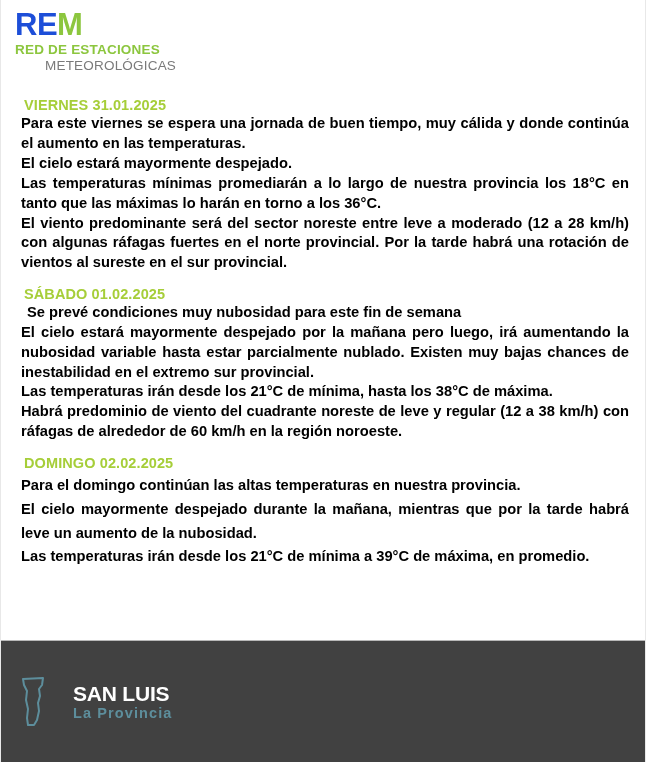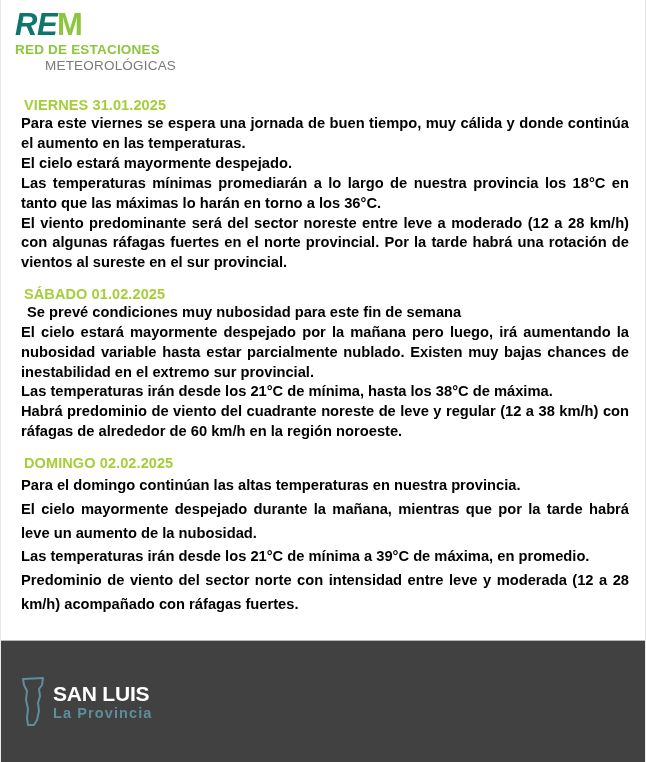--- a/index.html
+++ b/index.html
@@ -31,21 +31,21 @@
     padding: 9px 0 0 14px;
     flex: 0 0 auto;
   }
   .brand-mark {
     font-size: 31px;
     font-weight: bold;
     letter-spacing: -0.5px;
     line-height: 1.02;
     margin: 0;
   }
-  .brand-re { color: #0f766e; font-style: italic; }
+  .brand-re { color: #1d4ed8; }
   .brand-m  { color: #8cc63e; }
   .brand-line1 {
     font-size: 13.5px;
     font-weight: bold;
     color: #8cc63e;
     letter-spacing: 0.2px;
     line-height: 1.25;
     margin-top: 1px;
   }
   .brand-line2 {
@@ -93,21 +93,21 @@
     background: #414141;
     border-top: 1px solid #b8b8b8;
     display: flex;
     align-items: center;
     padding-left: 18px;
     box-sizing: border-box;
   }
   .footer-logo {
     display: flex;
     align-items: center;
-    gap: 4px;
+    gap: 24px;
   }
   .province-shape { display: block; }
   .footer-text { line-height: 1; }
   .footer-title {
     color: #ffffff;
     font-size: 21px;
     font-weight: bold;
     letter-spacing: -0.2px;
     display: block;
   }
@@ -147,21 +147,20 @@
       <p class="para">El cielo estará mayormente despejado por la mañana pero luego, irá aumentando la nubosidad variable hasta estar parcialmente nublado. Existen muy bajas chances de inestabilidad en el extremo sur provincial.</p>
       <p class="para">Las temperaturas irán desde los 21°C de mínima, hasta los 38°C de máxima.</p>
       <p class="para">Habrá predominio de viento del cuadrante noreste de leve y regular (12 a 38 km/h) con ráfagas de alrededor de 60 km/h en la región noroeste.</p>
     </div>
 
     <div class="day-block loose">
       <div class="day-heading">DOMINGO 02.02.2025</div>
       <p class="para">Para el domingo continúan las altas temperaturas en nuestra provincia.</p>
       <p class="para">El cielo mayormente despejado durante la mañana, mientras que por la tarde habrá leve un aumento de la nubosidad.</p>
       <p class="para">Las temperaturas irán desde los 21°C de mínima a 39°C de máxima, en promedio.</p>
-      <p class="para">Predominio de viento del sector norte con intensidad entre leve y moderada (12 a 28 km/h) acompañado con ráfagas fuertes.</p>
     </div>
 
   </div>
 
   <div class="footer">
     <div class="footer-logo">
       <span>
         <svg class="province-shape" width="30" height="52" viewBox="0 0 30 52" aria-hidden="true">
           <path d="M4 3 L24 2 L23 9 L20 13 L21 20 L19 27 L20 35 L18 44 L15 49 L9 49 L8 42 L9 33 L7 24 L8 15 L5 9 Z" fill="none" stroke="#5d8e9c" stroke-width="2" stroke-linejoin="round"></path>
         </svg>

